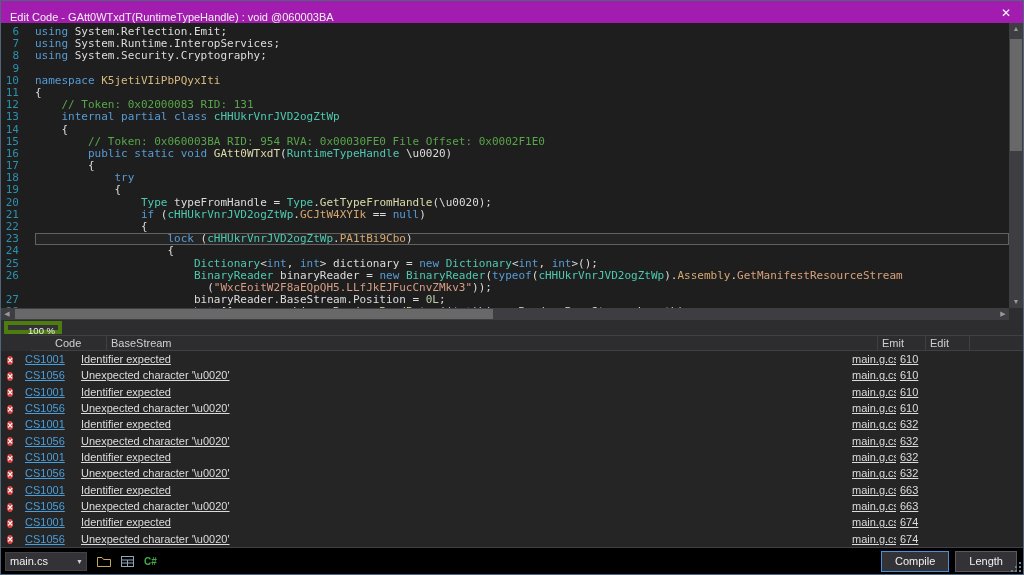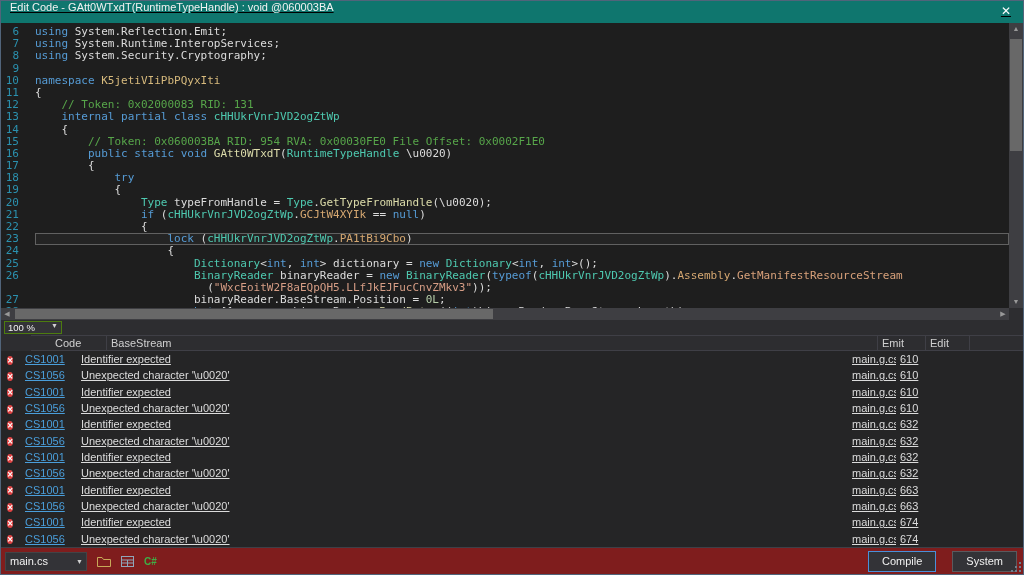--- a/index.html
+++ b/index.html
@@ -3,21 +3,21 @@
 <meta charset="utf-8">
 <style>
   * { box-sizing: border-box; margin: 0; padding: 0; }
   html,body { width:1024px; height:575px; overflow:hidden; background:#1e1e1e; }
   .window {
     width:1024px; height:575px; border:1px solid #51647a;
     display:flex; flex-direction:column; background:#2d2d30;
     font-family:"Liberation Sans", sans-serif;
   }
   
-  .titlebar { flex:0 0 22px; background:#0f766e; display:flex; align-items:flex-start; padding:0 6px 0 9px;text-decoration:underline; }
+  .titlebar { flex:0 0 22px; background:#a21caf; display:flex; align-items:flex-end; padding:0 6px 0 9px; }
   .titlebar .title { flex:1; color:#f2f2f2; font-size:11px; white-space:nowrap; overflow:hidden; }
   .close-btn { color:#ffffff; font-size:12px; padding:0 6px; line-height:20px; }
   
   .editor { flex:0 0 285px; position:relative; background:#1e1e1e; overflow:hidden; }
   .code-lines {
     position:absolute; top:3px; left:0; right:14px; bottom:0; overflow:hidden;
     font:11px/12.2px "DejaVu Sans Mono", monospace; white-space:pre;
   }
   .code-line { display:flex; height:12.2px; }
   .code-line.clip { height:7px; overflow:hidden; }
@@ -31,21 +31,21 @@
   .vscroll .arrow { position:absolute; left:0; right:0; height:12px; color:#999; font-size:7px; text-align:center; line-height:12px; }
   .vscroll .arrow.up{top:0}.vscroll .arrow.down{bottom:0}
   .vthumb { position:absolute; left:1px; right:1px; top:16px; height:112px; background:#686868; }
   
   .hscroll { flex:0 0 12px; background:#3e3e42; position:relative; }
   .hscroll .arrow { position:absolute; top:0; bottom:0; width:12px; color:#999; font-size:7px; text-align:center; line-height:12px; }
   .hscroll .arrow.left{left:0}.hscroll .arrow.right{right:14px}
   .hthumb { position:absolute; top:1px; bottom:1px; left:14px; width:478px; background:#686868; }
   .hcorner { position:absolute; right:0; top:0; bottom:0; width:14px; background:#2d2d30; }
   .zoom-row { flex:0 0 15px; background:#2d2d30; display:flex; align-items:center; padding-left:3px; }
-  .zoom-combo { width:58px; height:13px; background:#333337; border:1px solid #4d7c0f; display:flex; align-items:flex-start; padding:0 3px; }
+  .zoom-combo { width:58px; height:13px; background:#333337; border:4px solid #4d7c0f; display:flex; align-items:flex-end; padding:0 3px;flex-direction:column; }
   .zoom-combo .val { flex:1; color:#f1f1f1; font-size:9.5px; }
   .zoom-combo .arr { color:#d0d0d0; font-size:7px; }
   
   .err-header {
     flex:0 0 16px; background:#2d2d30; border-top:1px solid #3f3f46; border-bottom:1px solid #3f3f46;
     display:grid; grid-template-columns:76px 771px 48px 44px 1fr; align-items:center;
     color:#d0d0d0; font-size:11px;margin-left:30px;
   }
   .err-header > div { height:14px; line-height:14px; border-right:1px solid #3f3f46; padding-left:4px; overflow:hidden; }
   .err-header > div.first { padding-left:24px; }
@@ -56,28 +56,28 @@
     align-items:center; font-size:11px; color:#dcdcdc; background:#252526;
   }
   .err-icon {
     width:11px; height:11px; border-radius:50%; background:#e04343; color:#fff;
     font-size:7.5px; font-weight:bold; line-height:11px; text-align:center; margin-left:6px;
   }
   .err-code { color:#4a9eda; text-decoration:underline; }
   .err-cell { overflow:hidden; white-space:nowrap; padding-left:4px;text-decoration:underline; }
   .err-row .err-code { padding-left:0; margin-left:2px; }
   
-  .bottombar { flex:0 0 27px; background:#7f1d1d; border-top:1px solid #3f3f46; display:flex; align-items:center; padding:0 6px 0 4px; position:relative; }
+  .bottombar { flex:0 0 27px; background:#000000; border-top:1px solid #3f3f46; display:flex; align-items:center; padding:0 6px 0 4px; position:relative; }
   .file-combo { width:82px; height:19px; background:#333337; border:1px solid #434346; display:flex; align-items:center; }
   .file-combo .val { flex:1; color:#f1f1f1; font-size:11px; padding-left:4px; white-space:nowrap; overflow:hidden; }
   .file-combo .arr { width:13px; text-align:center; color:#d0d0d0; font-size:7px; }
   .bar-icon { margin-left:10px; display:flex; align-items:center; height:19px; }
   .csharp-glyph { color:#3fae46; font-size:10px; font-weight:bold; font-family:"Liberation Sans",sans-serif; }
   .spacer { flex:1; }
-  .btn { height:21px; background:#333337; border:1px solid #5a5a5e; color:#f1f1f1; font-size:11px; padding:0 13px; display:flex; align-items:center; margin-left:16px; font-family:"Liberation Sans",sans-serif; }
+  .btn { height:21px; background:#333337; border:1px solid #5a5a5e; color:#f1f1f1; font-size:11px; padding:0 13px; display:flex; align-items:center; margin-left:6px; font-family:"Liberation Sans",sans-serif; }
   .btn.primary { border-color:#4a90d9; }
   .resize-grip { position:absolute; right:2px; bottom:2px; width:10px; height:10px; }
   .resize-grip i { position:absolute; width:2px; height:2px; background:#6d7e8e; }
 </style>
 </head>
 <body>
 
 <div class="window">
 
   <div class="titlebar">
@@ -230,21 +230,21 @@
           <line x1="0.5" y1="4" x2="12.5" y2="4" stroke="#8fa6ba"></line>
           <line x1="0.5" y1="7" x2="12.5" y2="7" stroke="#8fa6ba"></line>
           <line x1="6.5" y1="4" x2="6.5" y2="10.5" stroke="#8fa6ba"></line>
         </svg>
     </span>
     <span class="bar-icon">
         <span class="csharp-glyph">C#</span>
       </span>
     <span class="spacer"></span>
     <button class="btn primary">Compile</button>
-    <button class="btn">System</button>
+    <button class="btn">Length</button>
     <div class="resize-grip">
       <i style="right:0;bottom:0"></i>
         <i style="right:4px;bottom:0"></i>
         <i style="right:8px;bottom:0"></i>
       <i style="right:0;bottom:4px"></i>
         <i style="right:4px;bottom:4px"></i>
         <i style="right:0;bottom:8px"></i>
     </div>
   </div>
 

